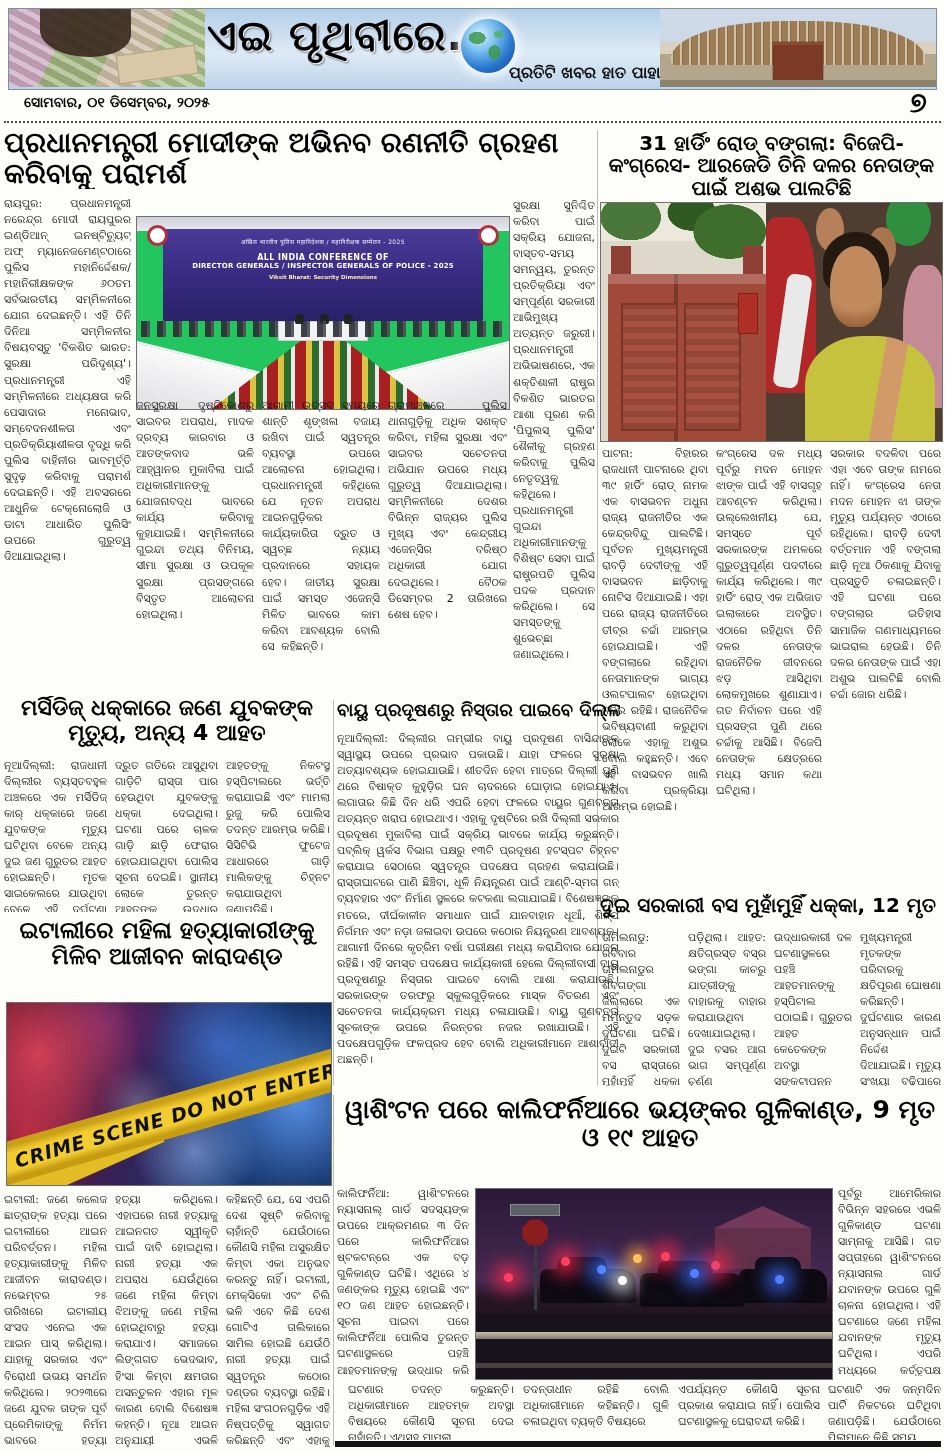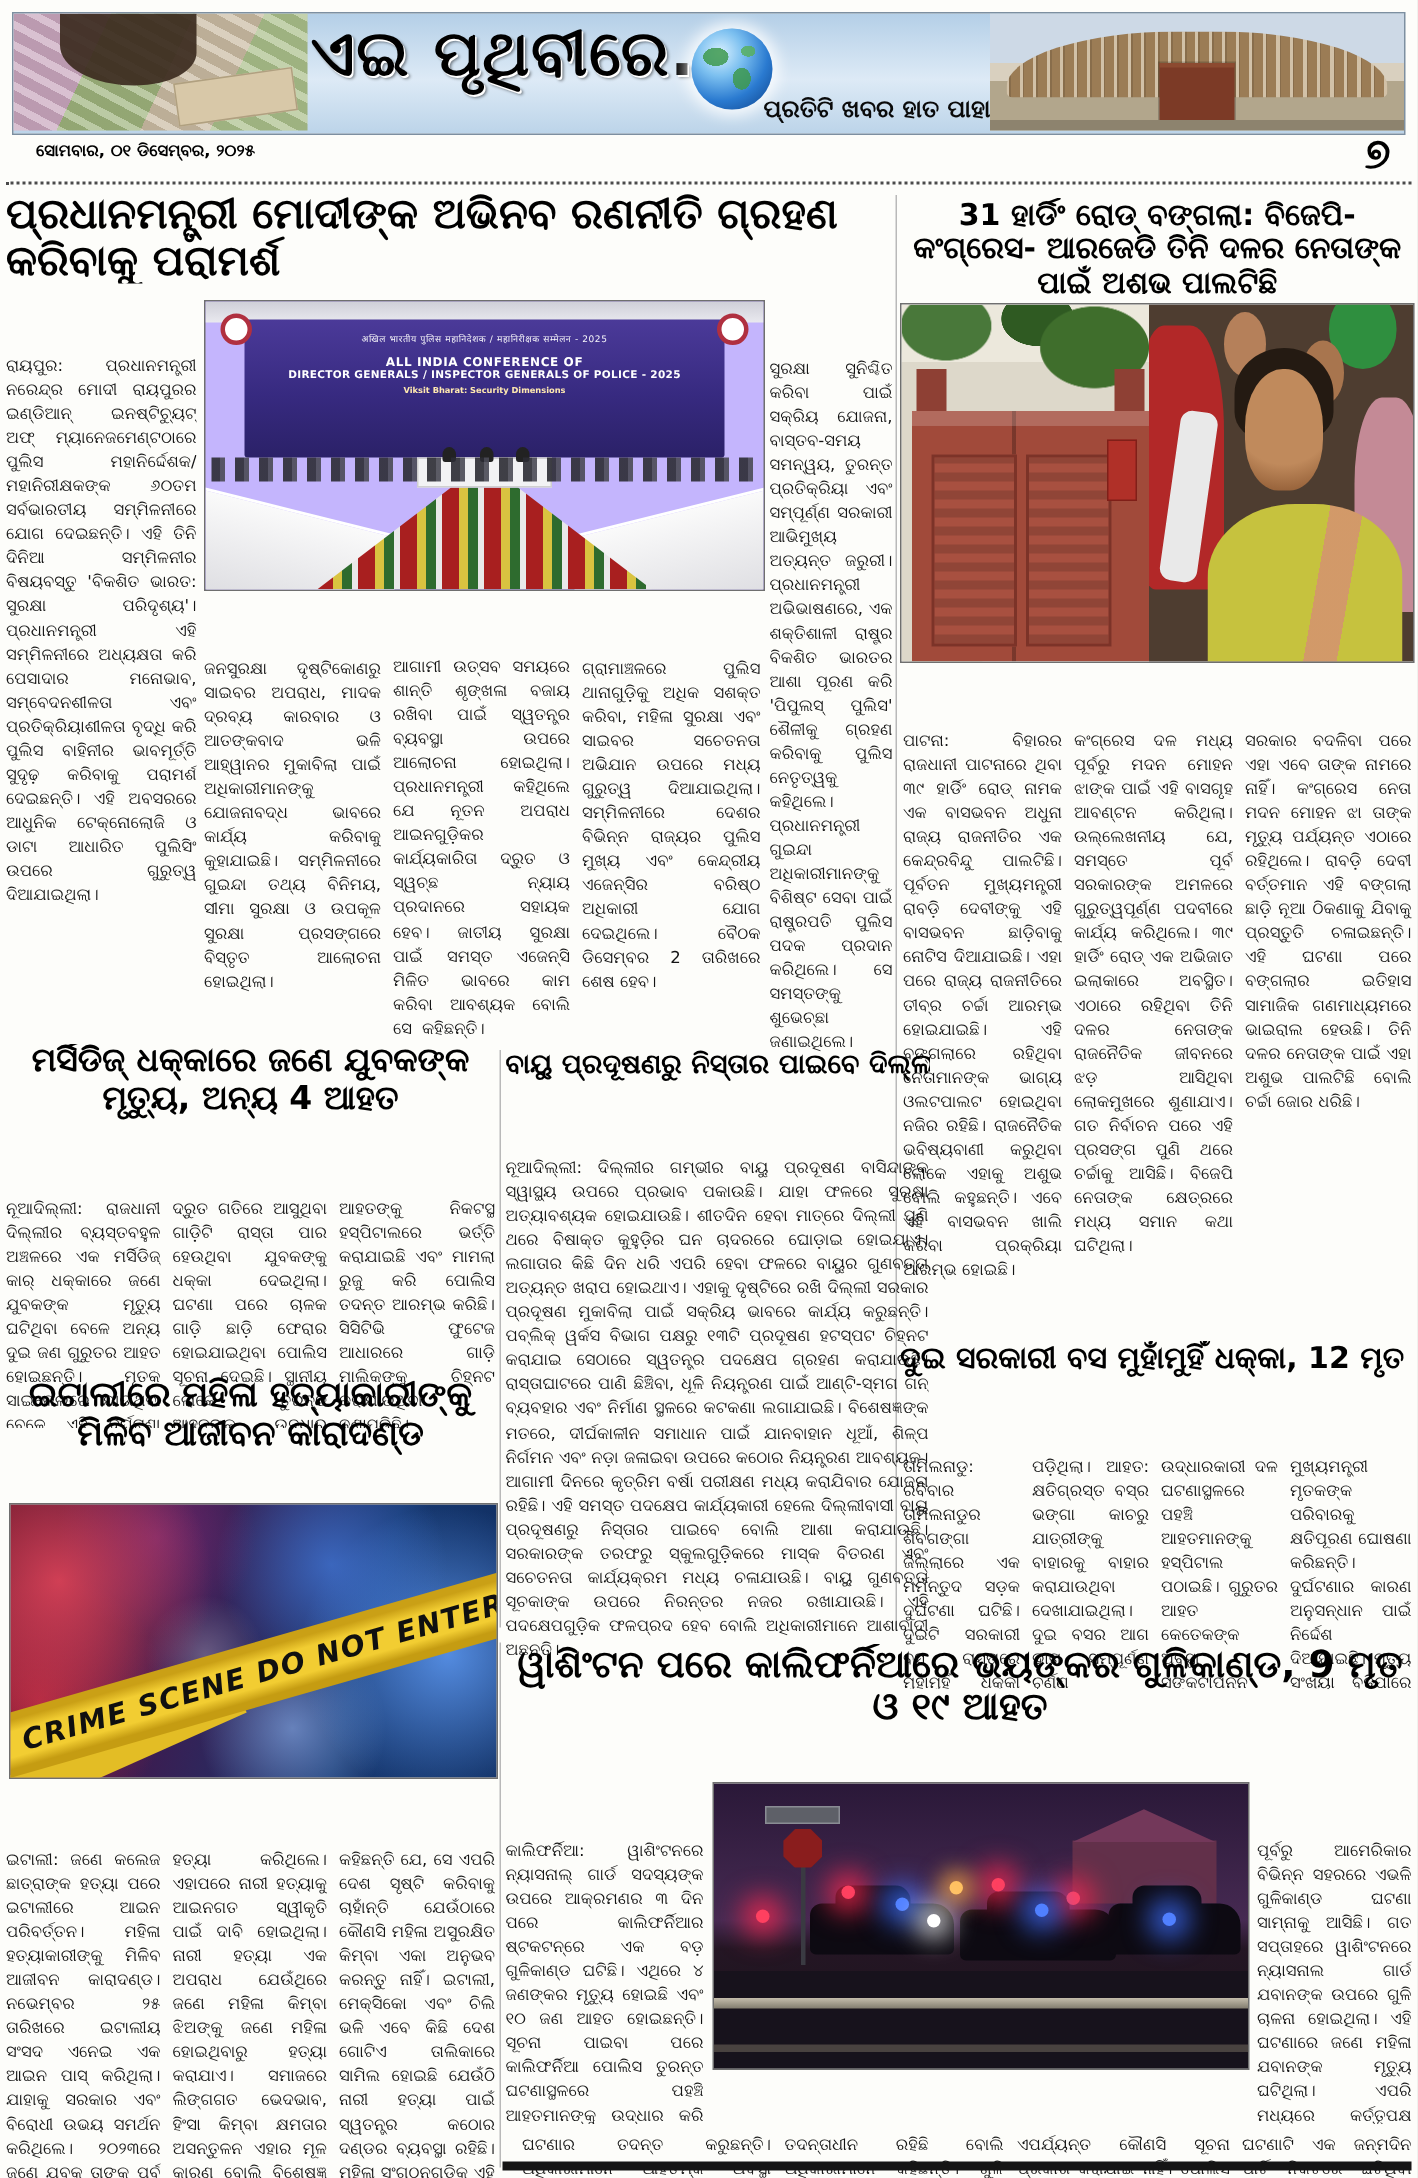--- a/index.html
+++ b/index.html
@@ -31,27 +31,27 @@
   .mast-photo-right{position:absolute;right:0;top:0;width:276px;height:78px;overflow:hidden;
       background:linear-gradient(180deg,#cdd9e6 0 42%,#d9d0bf 42% 58%,#b2a68c 58%);}
   .parl-build{position:absolute;left:4%;right:4%;top:16%;height:56%;
       background:#9b7c55;border-radius:45% 45% 4px 4px / 85% 85% 4px 4px;
       background-image:repeating-linear-gradient(90deg,rgba(255,250,235,.55) 0 2px,rgba(0,0,0,.12) 2px 3px,transparent 3px 9px);}
   .parl-gate{position:absolute;left:41%;width:18%;top:42%;bottom:6%;background:#7c3a26;
       border-top:3px solid #8c4a30;box-shadow:0 0 0 1px rgba(0,0,0,.2);}
   .parl-ground{position:absolute;left:0;right:0;bottom:0;height:9%;background:#8d836e;}
   
   .dateline{position:absolute;left:8px;top:92px;width:927px;height:26px;}
-  .date-text{position:absolute;left:16px;top:2px;font-size:11px;font-weight:700;color:#000;}
+  .date-text{position:absolute;left:16px;top:2px;font-size:14px;font-weight:700;color:#000;}
   .page-number{position:absolute;right:8px;top:-6px;font-size:28px;font-weight:800;color:#000;}
   .dotted-rule{position:absolute;left:4px;right:4px;top:121px;border-top:2px dotted #4a4a4a;}
   
   .headline{position:absolute;font-weight:800;color:#000;line-height:1.12;overflow:hidden;}
   .bodytxt{position:absolute;font-size:11px;line-height:1.46;text-align:justify;overflow:hidden;
-           color:#141414;word-break:break-word;margin-top:40px;}
+           color:#141414;word-break:break-word;}
   .vrule{position:absolute;width:1px;background:#b9b9b9;}
   .photo{position:absolute;border:1px solid #6f6f6f;overflow:hidden;background:#ddd;}
   
   .conf-ceiling{position:absolute;left:0;top:0;right:0;height:14px;background:linear-gradient(#cfcfd8,#e9e9ef);}
   .conf-banner{position:absolute;left:26px;right:26px;top:12px;height:92px;color:#fff;text-align:center;
       background:linear-gradient(180deg,#4b3a99 0%,#372a80 55%,#2b2168 100%);border-radius:2px;padding-top:9px;box-sizing:border-box;}
   .conf-hindi{font-size:6px;letter-spacing:.4px;opacity:.95;}
   .conf-en1{font-size:8px;font-weight:700;margin-top:7px;letter-spacing:.4px;}
   .conf-en2{font-size:7px;font-weight:700;letter-spacing:.2px;}
   .conf-sub{font-size:5.5px;margin-top:4px;color:#ffe9b0;font-weight:700;}
@@ -163,21 +163,21 @@
 
   <div class="vrule" style="left:597px;top:130px;height:956px;"></div>
   <div class="vrule" style="left:333px;top:700px;height:385px;"></div>
   <div class="vrule" style="left:333px;top:1095px;height:350px;"></div>
 
   <section>
     <h1 class="headline" style="left:4px;top:127px;width:592px;height:62px;font-size:28px;margin:0;">ପ୍ରଧାନମନ୍ତ୍ରୀ ମୋଦୀଙ୍କ ଅଭିନବ ରଣନୀତି ଗ୍ରହଣ କରିବାକୁ ପରାମର୍ଶ</h1>
 
     <div class="bodytxt" style="left:4px;top:196px;width:127px;height:496px;">ରାୟପୁର: ପ୍ରଧାନମନ୍ତ୍ରୀ ନରେନ୍ଦ୍ର ମୋଦୀ ରାୟପୁରର ଇଣ୍ଡିଆନ୍ ଇନଷ୍ଟିଚ୍ୟୁଟ୍ ଅଫ୍ ମ୍ୟାନେଜମେଣ୍ଟଠାରେ ପୁଲିସ ମହାନିର୍ଦ୍ଦେଶକ/ମହାନିରୀକ୍ଷକଙ୍କ ୬୦ତମ ସର୍ବଭାରତୀୟ ସମ୍ମିଳନୀରେ ଯୋଗ ଦେଇଛନ୍ତି। ଏହି ତିନି ଦିନିଆ ସମ୍ମିଳନୀର ବିଷୟବସ୍ତୁ 'ବିକଶିତ ଭାରତ: ସୁରକ୍ଷା ପରିଦୃଶ୍ୟ'। ପ୍ରଧାନମନ୍ତ୍ରୀ ଏହି ସମ୍ମିଳନୀରେ ଅଧ୍ୟକ୍ଷତା କରି ପେସାଦାର ମନୋଭାବ, ସମ୍ବେଦନଶୀଳତା ଏବଂ ପ୍ରତିକ୍ରିୟାଶୀଳତା ବୃଦ୍ଧି କରି ପୁଲିସ ବାହିନୀର ଭାବମୂର୍ତ୍ତି ସୁଦୃଢ଼ କରିବାକୁ ପରାମର୍ଶ ଦେଇଛନ୍ତି। ଏହି ଅବସରରେ ଆଧୁନିକ ଟେକ୍ନୋଲୋଜି ଓ ଡାଟା ଆଧାରିତ ପୁଲିସିଂ ଉପରେ ଗୁରୁତ୍ୱ ଦିଆଯାଇଥିଲା।</div>
 
-    <div class="photo" style="left:136px;top:200px;width:372px;height:192px;background:#c4b5fd;text-decoration:underline;">
+    <div class="photo" style="left:136px;top:216px;width:372px;height:192px;background:#22c55e;text-decoration:underline;">
       <div class="conf-ceiling"></div>
       <div class="conf-banner">
         <div class="conf-hindi">अखिल भारतीय पुलिस महानिदेशक / महानिरीक्षक सम्मेलन - 2025</div>
         <div class="conf-en1">ALL INDIA CONFERENCE OF</div>
         <div class="conf-en2">DIRECTOR GENERALS / INSPECTOR GENERALS OF POLICE - 2025</div>
         <div class="conf-sub">Viksit Bharat: Security Dimensions</div>
       </div>
       <div class="conf-emblem left"></div>
       <div class="conf-emblem right"></div>
       <div class="conf-dais">

